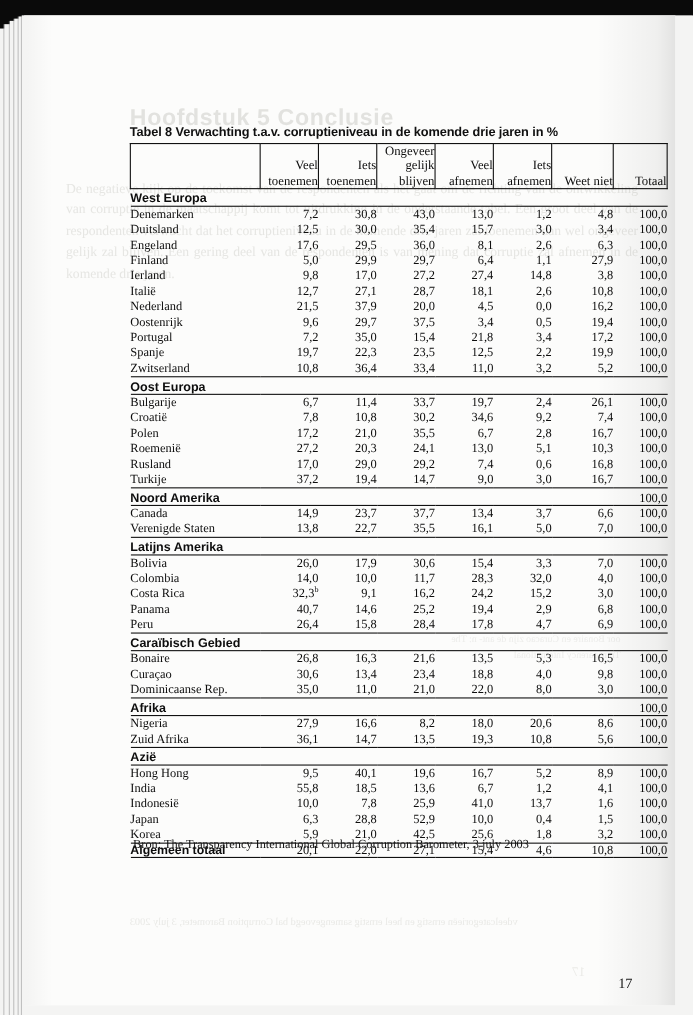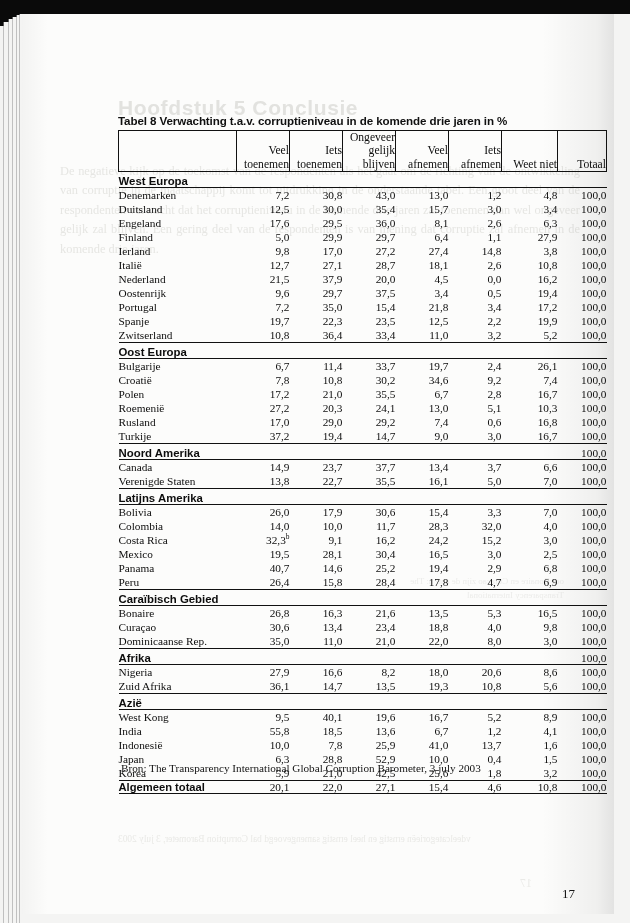--- a/index.html
+++ b/index.html
@@ -531,30 +531,20 @@
           <td class="name">Costa Rica</td>
           <td class="num">32,3<sup class="fn">b</sup></td>
           <td class="num">9,1</td>
           <td class="num">16,2</td>
           <td class="num">24,2</td>
           <td class="num">15,2</td>
           <td class="num">3,0</td>
           <td class="tot">100,0</td>
         </tr>
         <tr class="data">
-          <td class="name">Mexico</td>
-          <td class="num">19,5</td>
-          <td class="num">28,1</td>
-          <td class="num">30,4</td>
-          <td class="num">16,5</td>
-          <td class="num">3,0</td>
-          <td class="num">2,5</td>
-          <td class="tot">100,0</td>
-        </tr>
-        <tr class="data">
           <td class="name">Panama</td>
           <td class="num">40,7</td>
           <td class="num">14,6</td>
           <td class="num">25,2</td>
           <td class="num">19,4</td>
           <td class="num">2,9</td>
           <td class="num">6,8</td>
           <td class="tot">100,0</td>
         </tr>
         <tr class="data">
@@ -623,21 +613,21 @@
           <td class="num">19,3</td>
           <td class="num">10,8</td>
           <td class="num">5,6</td>
           <td class="tot">100,0</td>
         </tr>
         <tr class="section">
           <td class="sec-name" colspan="7">Azië</td>
           <td class="sec-total"></td>
         </tr>
         <tr class="data">
-          <td class="name">West Kong</td>
+          <td class="name">Hong Hong</td>
           <td class="num">9,5</td>
           <td class="num">40,1</td>
           <td class="num">19,6</td>
           <td class="num">16,7</td>
           <td class="num">5,2</td>
           <td class="num">8,9</td>
           <td class="tot">100,0</td>
         </tr>
         <tr class="data">
           <td class="name">India</td>

